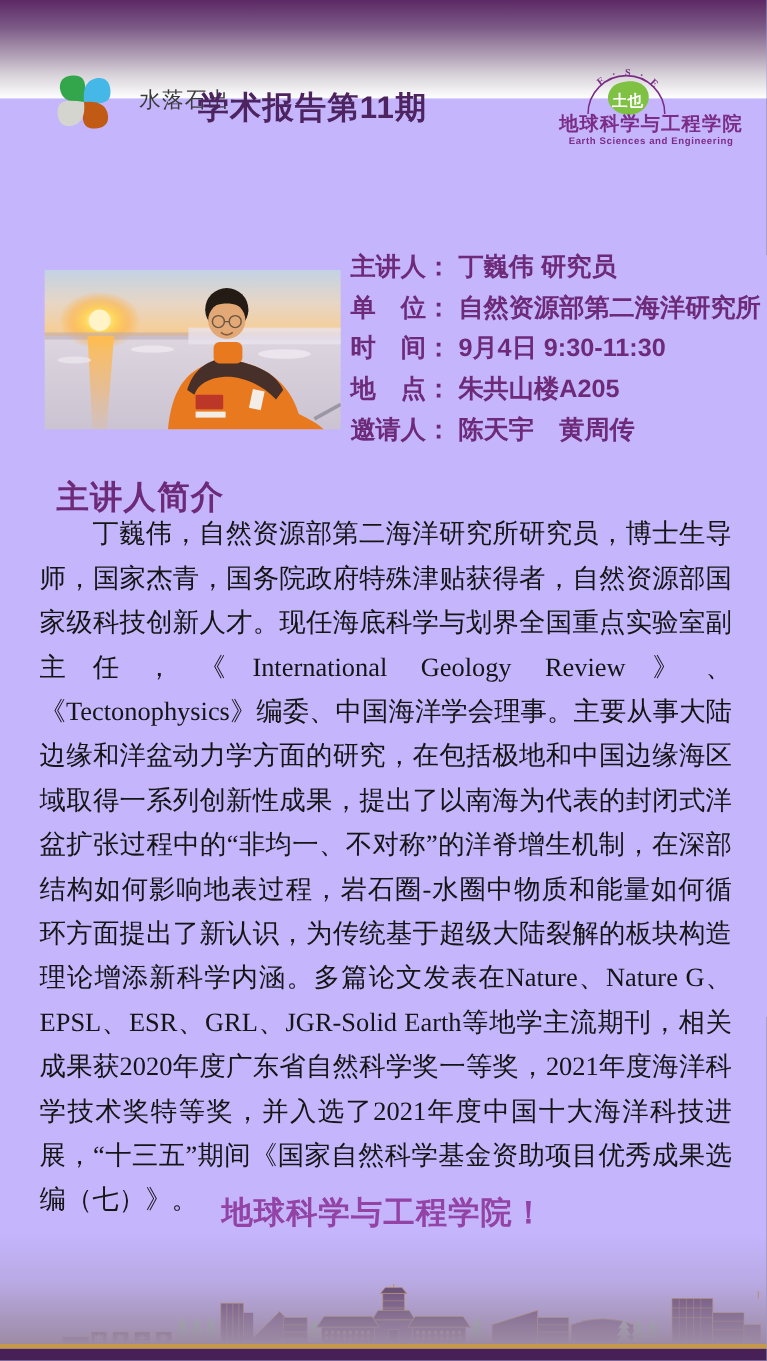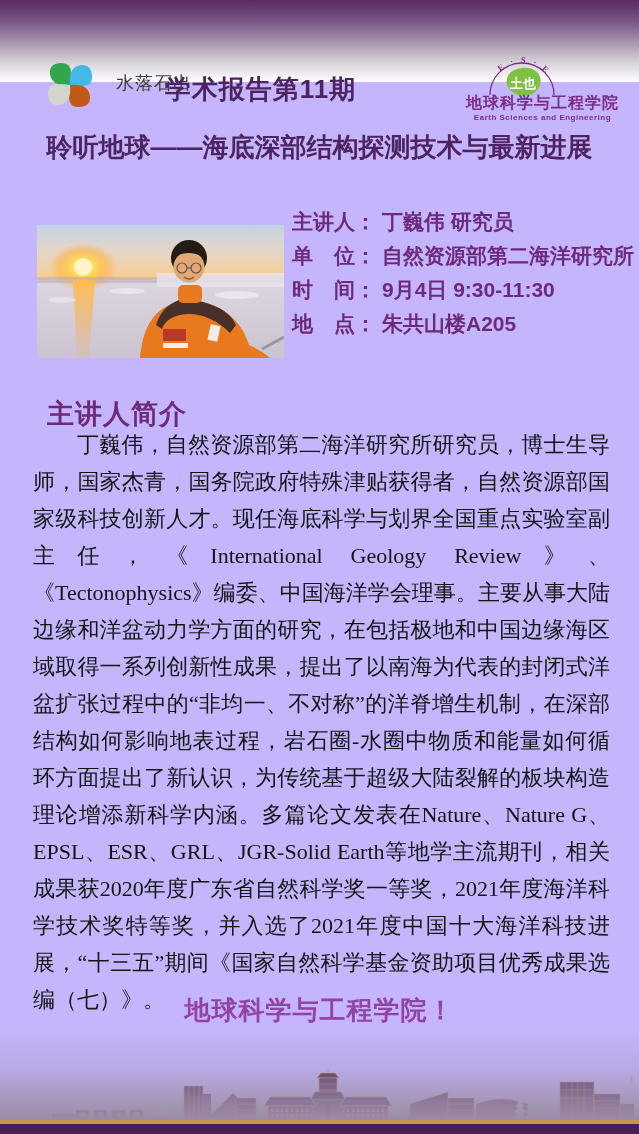--- a/index.html
+++ b/index.html
@@ -74,21 +74,20 @@
     <use href="#arcp" stroke="#7b2d86" stroke-width="1.3" fill="none"></use>
     <text font-size="8.5" font-weight="bold" fill="#7b2d86" letter-spacing="2.5" font-family="Liberation Serif,serif">
       <textPath href="#arcp" startOffset="26%">E · S · E</textPath>
     </text>
     <path d="M40,13 C53,11 61,20 58,30 C55,39 45,42 37,40 C27,37 22,29 26,21 C29,15 34,14 40,13 Z" fill="#7ec143"></path>
     <text x="41" y="33" font-size="13" font-weight="bold" fill="#ffffff" text-anchor="middle">土也</text>
   </svg>
   <div class="abs school-cn">地球科学与工程学院</div>
   <div class="abs school-en">Earth Sciences and Engineering</div>
 
-  <div class="abs main-title">聆听地球——海底深部结构探测技术与最新进展</div>
 
   <svg class="abs photo" viewBox="0 0 247 133">
     <defs>
       <linearGradient id="sky" x1="0" y1="0" x2="0" y2="1">
         <stop offset="0" stop-color="#c3d2e4"></stop>
           <stop offset="0.45" stop-color="#e6d6c6"></stop>
         <stop offset="0.8" stop-color="#f4cf9d"></stop>
           <stop offset="1" stop-color="#f6c87e"></stop>
       </linearGradient>
       <linearGradient id="sea" x1="0" y1="0" x2="0" y2="1">
@@ -144,20 +143,24 @@
       <span class="lbl">单　位：</span>
       <span class="val">自然资源部第二海洋研究所</span>
     </div>
     <div class="info-row">
       <span class="lbl">时　间：</span>
       <span class="val">9月4日 9:30-11:30</span>
     </div>
     <div class="info-row">
       <span class="lbl">地　点：</span>
       <span class="val">朱共山楼A205</span>
+    </div>
+    <div class="info-row">
+      <span class="lbl">邀请人：</span>
+      <span class="val">陈天宇　黄周传</span>
     </div>
   </div>
 
   <div class="abs bio-heading">主讲人简介</div>
   <p class="abs bio-text">丁巍伟，自然资源部第二海洋研究所研究员，博士生导师，国家杰青，国务院政府特殊津贴获得者，自然资源部国家级科技创新人才。现任海底科学与划界全国重点实验室副主任，《International Geology Review》、《Tectonophysics》编委、中国海洋学会理事。主要从事大陆边缘和洋盆动力学方面的研究，在包括极地和中国边缘海区域取得一系列创新性成果，提出了以南海为代表的封闭式洋盆扩张过程中的“非均一、不对称”的洋脊增生机制，在深部结构如何影响地表过程，岩石圈-水圈中物质和能量如何循环方面提出了新认识，为传统基于超级大陆裂解的板块构造理论增添新科学内涵。多篇论文发表在Nature、Nature G、EPSL、ESR、GRL、JGR-Solid Earth等地学主流期刊，相关成果获2020年度广东省自然科学奖一等奖，2021年度海洋科学技术奖特等奖，并入选了2021年度中国十大海洋科技进展，“十三五”期间《国家自然科学基金资助项目优秀成果选编（七）》。</p>
 
   <div class="abs welcome">地球科学与工程学院！</div>
 
   <svg class="abs skyline" viewBox="0 0 639 50">
     <defs>

